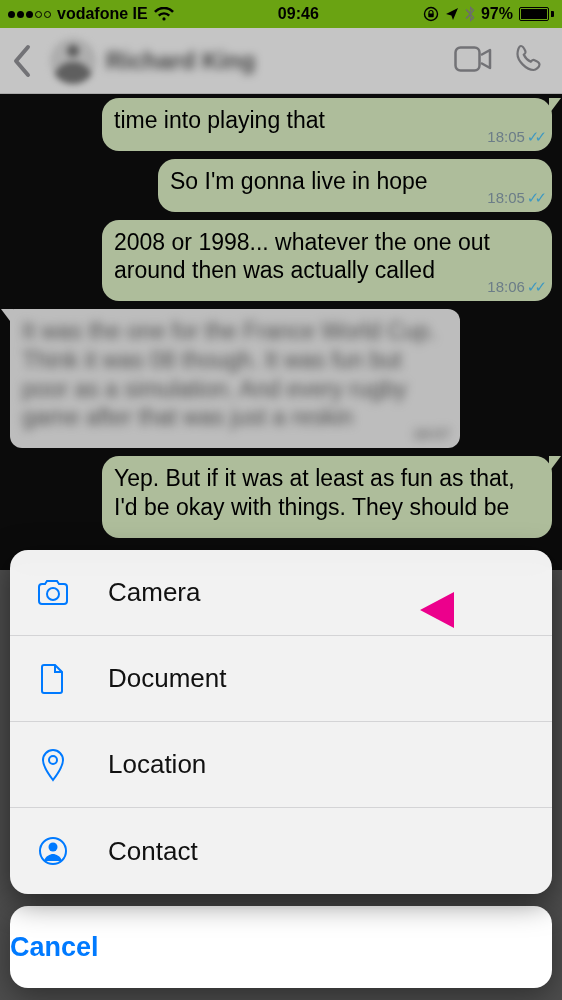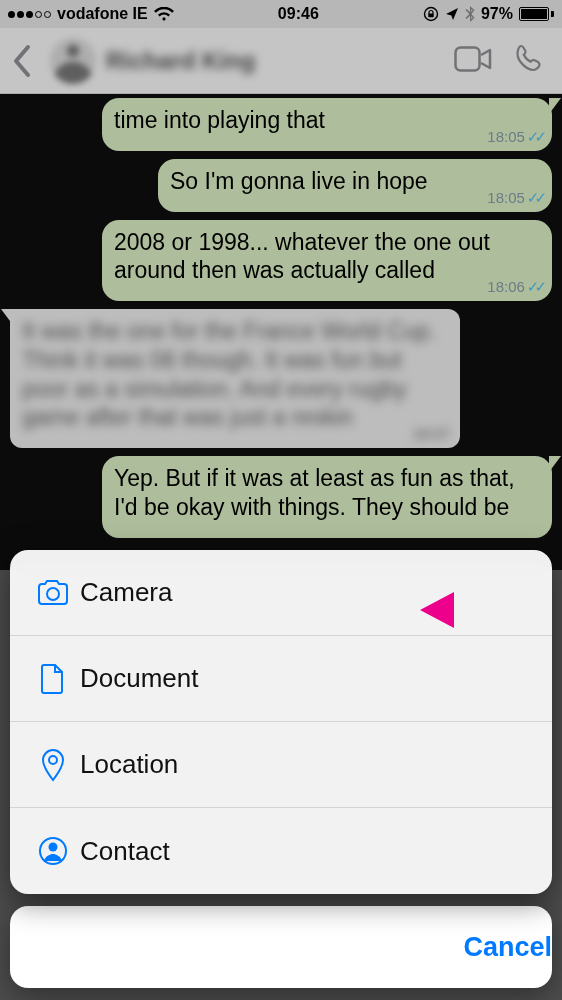--- a/index.html
+++ b/index.html
@@ -11,21 +11,21 @@
       overflow: hidden;
       position: relative;
     }
     .phone {
       position: absolute; inset: 0;
       display: flex; flex-direction: column;
       background: #111;
     }
     
     .status-bar {
-      height: 28px; background: #e5e5e5; color: #000;
+      height: 28px; background: #84cc16; color: #000;
       display: flex; align-items: center; justify-content: space-between;
       padding: 4px 8px; font-size: 16px; font-weight: 600;
       filter: brightness(0.80);
     }
     .status-left, .status-right { display: flex; align-items: center; gap: 6px; }
     .signal { display: flex; gap: 2px; align-items: center; }
     .dot { width: 7px; height: 7px; border-radius: 50%; background: #000; }
     .dot.empty { background: transparent; border: 1px solid #000; }
     .wifi svg, .bt svg, .loc svg, .lock svg { display:block; }
     .batt { display: flex; align-items: center; gap: 2px; }
@@ -52,25 +52,25 @@
     .meta { position:absolute; right:10px; bottom:4px; font-size: 15px; color:#8aa0ae; display:flex; align-items:center; }
     .ticks { color:#4fc3f7; font-size: 15px; letter-spacing:-5px; margin-left: 2px; }
     .blur-text { filter: blur(5px); color:#666; }
 
     
     .sheet-backdrop { position:absolute; left:0; right:0; bottom:0; top:57%; background: rgba(200,200,200,0.35); }
 
     
     .sheet-wrap { position:absolute; left:0; right:0; bottom:0; padding: 10px 10px 12px; }
     .sheet { background: rgba(248,248,248,0.97); border-radius: 18px; overflow:hidden; box-shadow: 0 8px 30px rgba(0,0,0,0.5); backdrop-filter: blur(12px); }
-    .sheet-row { display:flex; align-items:center; height: 86px; padding: 0 26px; gap: 10px; border-bottom: 1px solid #d4d4d6; cursor:pointer; }
+    .sheet-row { display:flex; align-items:center; height: 86px; padding: 0 26px; gap: 38px; border-bottom: 1px solid #d4d4d6; cursor:pointer; }
     .sheet-row:last-child { border-bottom: none; }
     .sheet-row .label { font-size: 26px; color:#111; }
     .sheet-icon { width: 34px; height: 34px; display:flex; align-items:center; justify-content:center; }
-    .cancel { margin-top: 12px; background: #fff; border-radius: 18px; height: 82px; display:flex; align-items:center; justify-content:flex-end; font-size: 27px; font-weight: 600; color:#007aff; cursor:pointer; box-shadow: 0 8px 30px rgba(0,0,0,0.4); padding-left: 19px; }
+    .cancel { margin-top: 12px; background: #fff; border-radius: 18px; height: 82px; display:flex; align-items:center; justify-content:flex-start; font-size: 27px; font-weight: 600; color:#007aff; cursor:pointer; box-shadow: 0 8px 30px rgba(0,0,0,0.4); }
 
     
     .arrow { position:absolute; right: 34px; top: 580px; width: 110px; height: 60px; pointer-events:none; }
     .arrow svg { width:100%; height:100%; }
   </style>
 </head>
 <body>
 
 <div class="phone">
 

